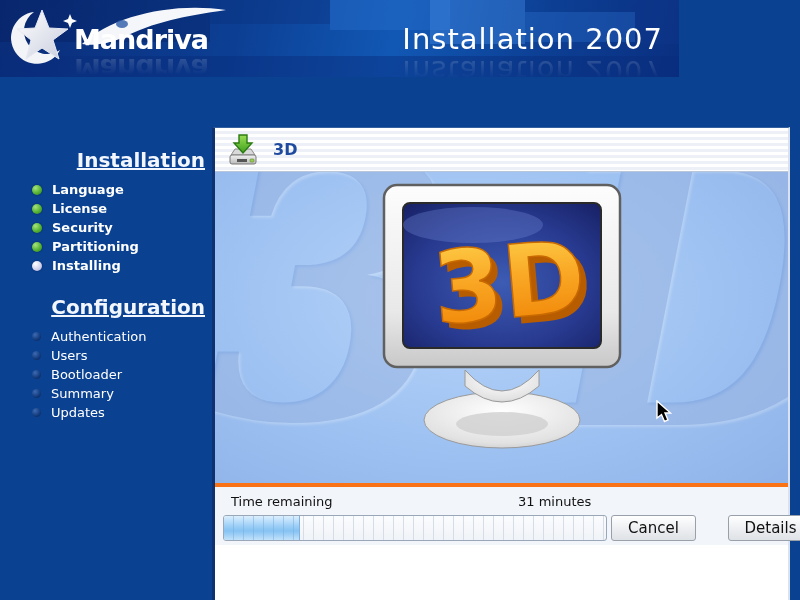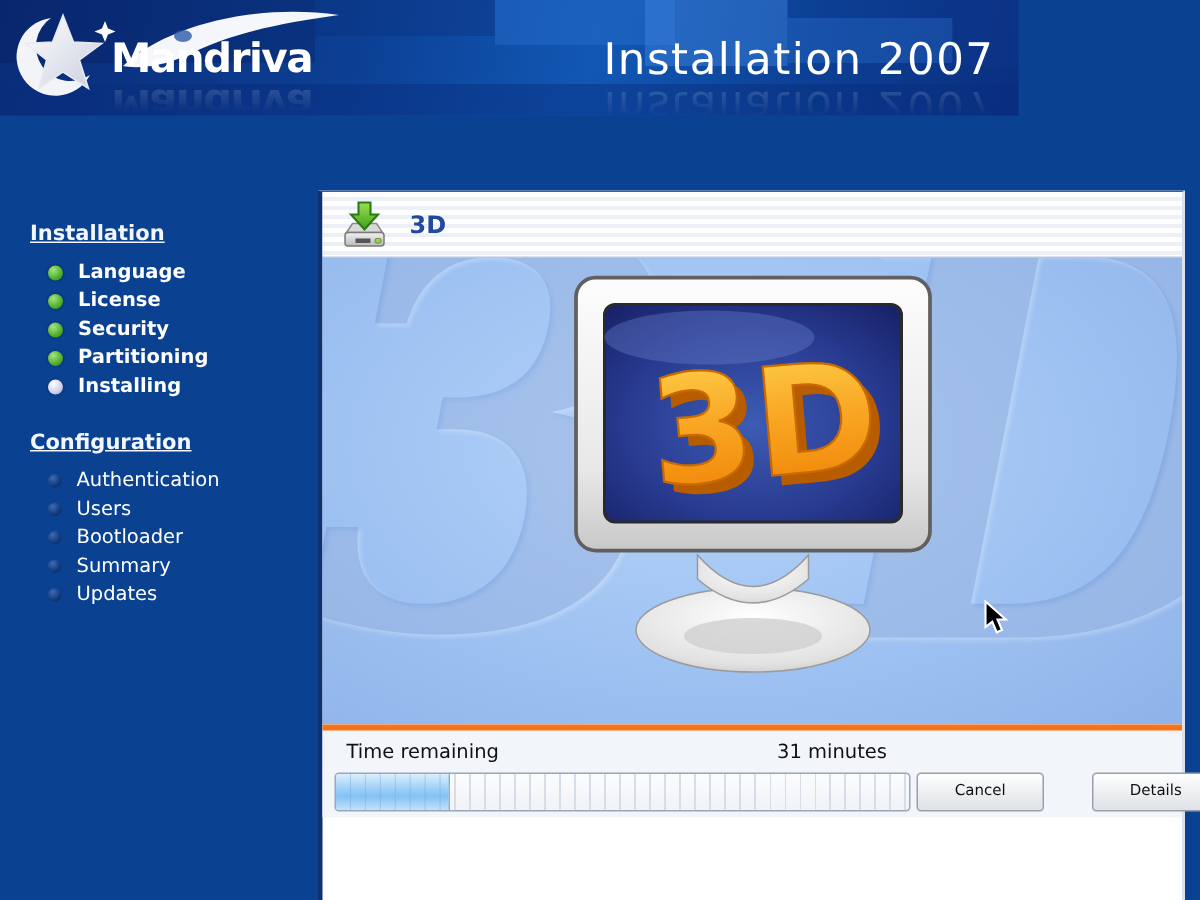--- a/index.html
+++ b/index.html
@@ -46,22 +46,22 @@
     position:absolute; right:16px; top:54px;
     font-size:29px; color:#ffffff; letter-spacing:1px;
     transform:scaleY(-1); opacity:.22;
     -webkit-mask-image:linear-gradient(180deg,transparent 30%,rgba(0,0,0,.9));
     mask-image:linear-gradient(180deg,transparent 30%,rgba(0,0,0,.9));
   }
 
   
   .sidebar { position:absolute; left:20px; top:148px; width:185px; color:#fff; }
   .side-header {
-    font-size:14px; font-weight:bold; text-decoration:underline;
-    color:#f2f6ff; margin-bottom:8px;
+    font-size:20px; font-weight:bold; text-decoration:underline;
+    color:#f2f6ff; margin-bottom:8px;text-align:right;
   }
   .side-header.cfg { margin-top:20px; }
   .side-item { display:flex; align-items:center; height:19px; padding-left:12px; }
   .bullet { width:10px; height:10px; border-radius:50%; margin-right:10px; flex:none; }
   .bullet.done    { background:radial-gradient(circle at 35% 30%,#a8e47e,#55b332 55%,#2f7d1c); box-shadow:0 0 2px rgba(0,0,0,.4);}
   .bullet.current { background:radial-gradient(circle at 35% 30%,#ffffff,#cfcfec 60%,#9a9ac8); box-shadow:0 0 2px rgba(0,0,0,.4);}
   .bullet.pending { width:9px; height:9px; background:radial-gradient(circle at 35% 30%,#3c6ab4,#123a7c 60%,#081f4e); }
   .side-item .lbl { font-size:13px; color:#ffffff; }
   .side-item.strong .lbl { font-weight:bold; }
 
@@ -112,21 +112,21 @@
     position:absolute; left:0; top:0; height:100%;
     background:
       repeating-linear-gradient(90deg,transparent 0 9px,rgba(120,170,220,.5) 9px 10px),
       linear-gradient(180deg,#dceffd 0%,#9fd0f7 40%,#85c2f3 62%,#c2e2fa 100%);
     border-right:1px solid #7fb0dd;
   }
   .btn {
     position:absolute; top:28px; width:85px; height:26px;
     background:linear-gradient(180deg,#ffffff,#eceef1 55%,#dfe2e6);
     border:1px solid #9aa0aa; border-radius:3px;
-    font-size:10px; color:#111; text-align:center; line-height:24px;
+    font-size:15px; color:#111; text-align:center; line-height:24px;
     font-family:"DejaVu Sans","Liberation Sans",sans-serif; cursor:pointer;
   }
   .btn.cancel  { left:396px; }
   .btn.details { left:485px;margin-left:28px; }
 
   .cursor { position:absolute; left:656px; top:400px; width:16px; height:24px; z-index:50; }
 </style>
 </head>
 <body>
 

